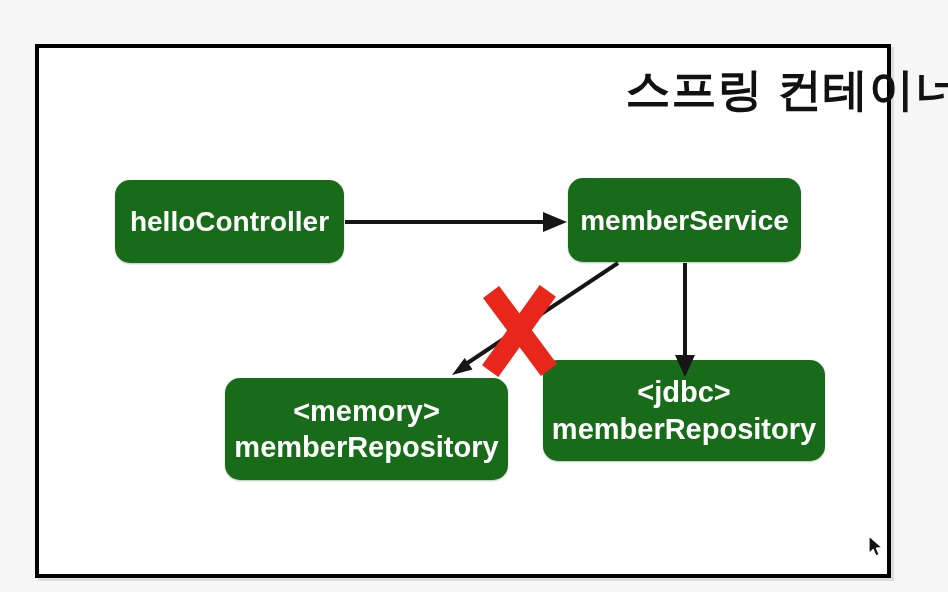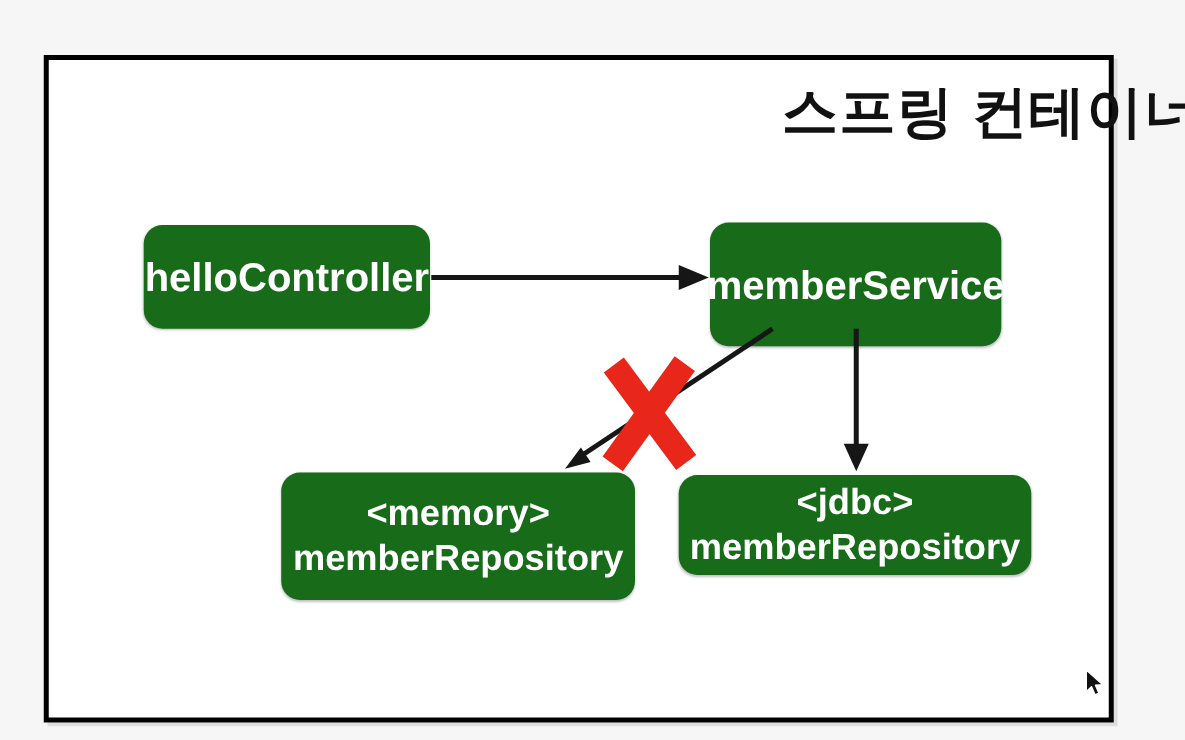--- a/index.html
+++ b/index.html
@@ -38,27 +38,27 @@
     position: absolute;
     background: #176b19;
     border-radius: 15px;
     color: #ffffff;
     font-weight: 700;
     display: flex; flex-direction: column;
     align-items: center; justify-content: center;
     text-align: center;
     box-shadow: 0 1px 2px rgba(0,0,0,0.25);
   }
-  .node .node-label { font-size: 32px; line-height: 1.25; }
+  .node .node-label { font-size: 28px; line-height: 1.25; }
   .node .node-line { font-size: 29px; line-height: 1.25; }
 
   .node-hello    { left: 115px; top: 180px; width: 229px; height: 83px; }
-  .node-service  { left: 568px; top: 178px; width: 233px; height: 99px; }
+  .node-service  { left: 568px; top: 178px; width: 233px; height: 84px; }
   .node-memory   { left: 225px; top: 378px; width: 283px; height: 102px; }
-  .node-jdbc     { left: 543px; top: 380px; width: 282px; height: 80px; text-align: center; }
+  .node-jdbc     { left: 543px; top: 360px; width: 282px; height: 101px; text-align: center; }
 
   .edges-overlay {
     position: absolute; left: 0; top: 0;
     width: 948px; height: 592px;
     pointer-events: none;
   }
 </style>
 </head>
 <body>
 

